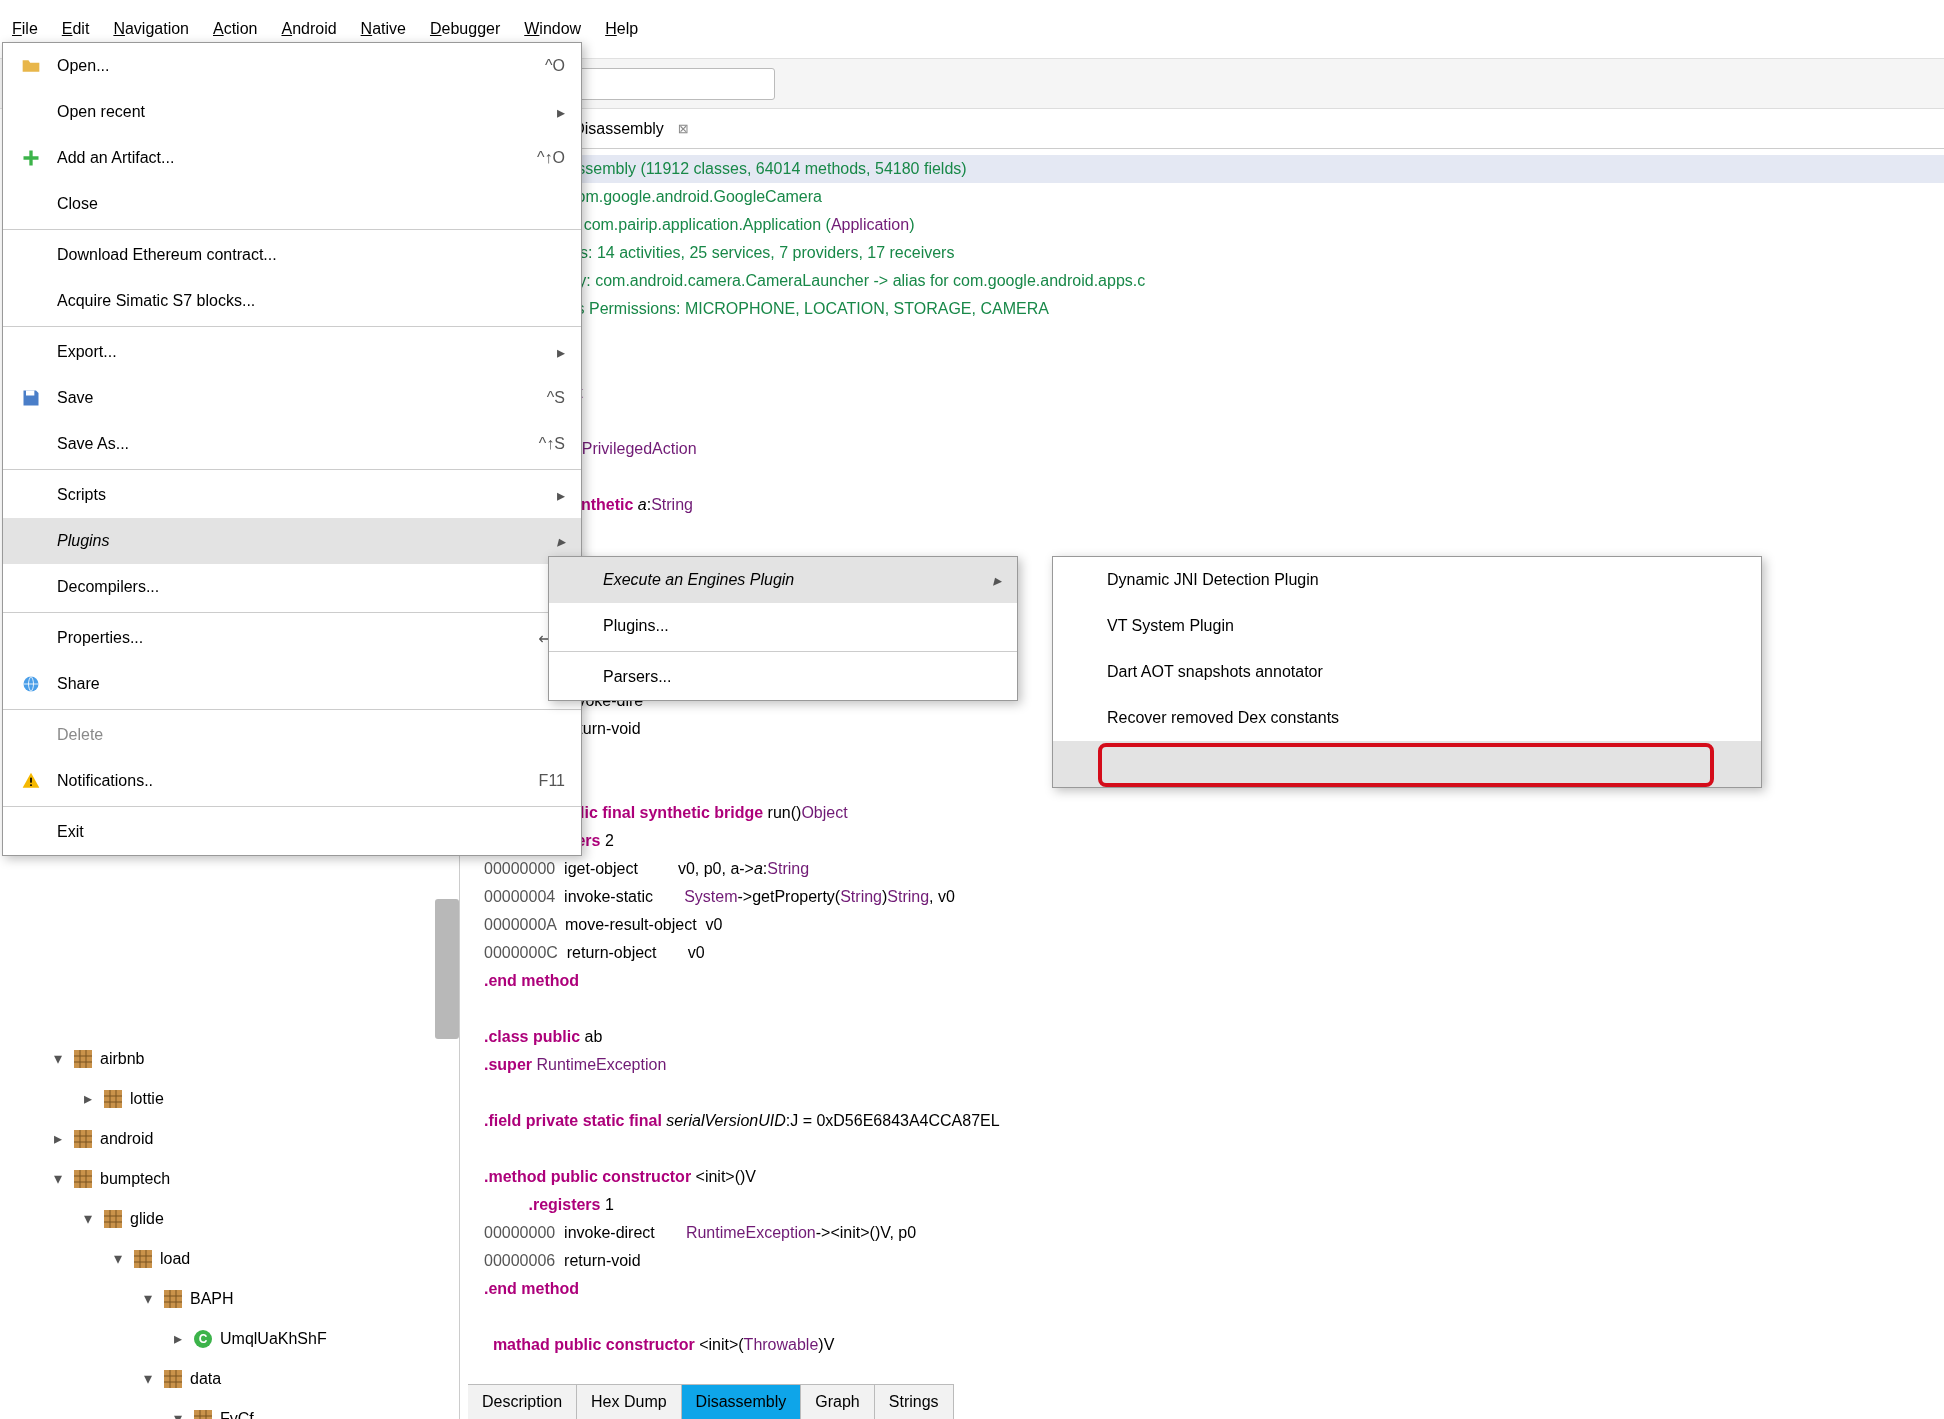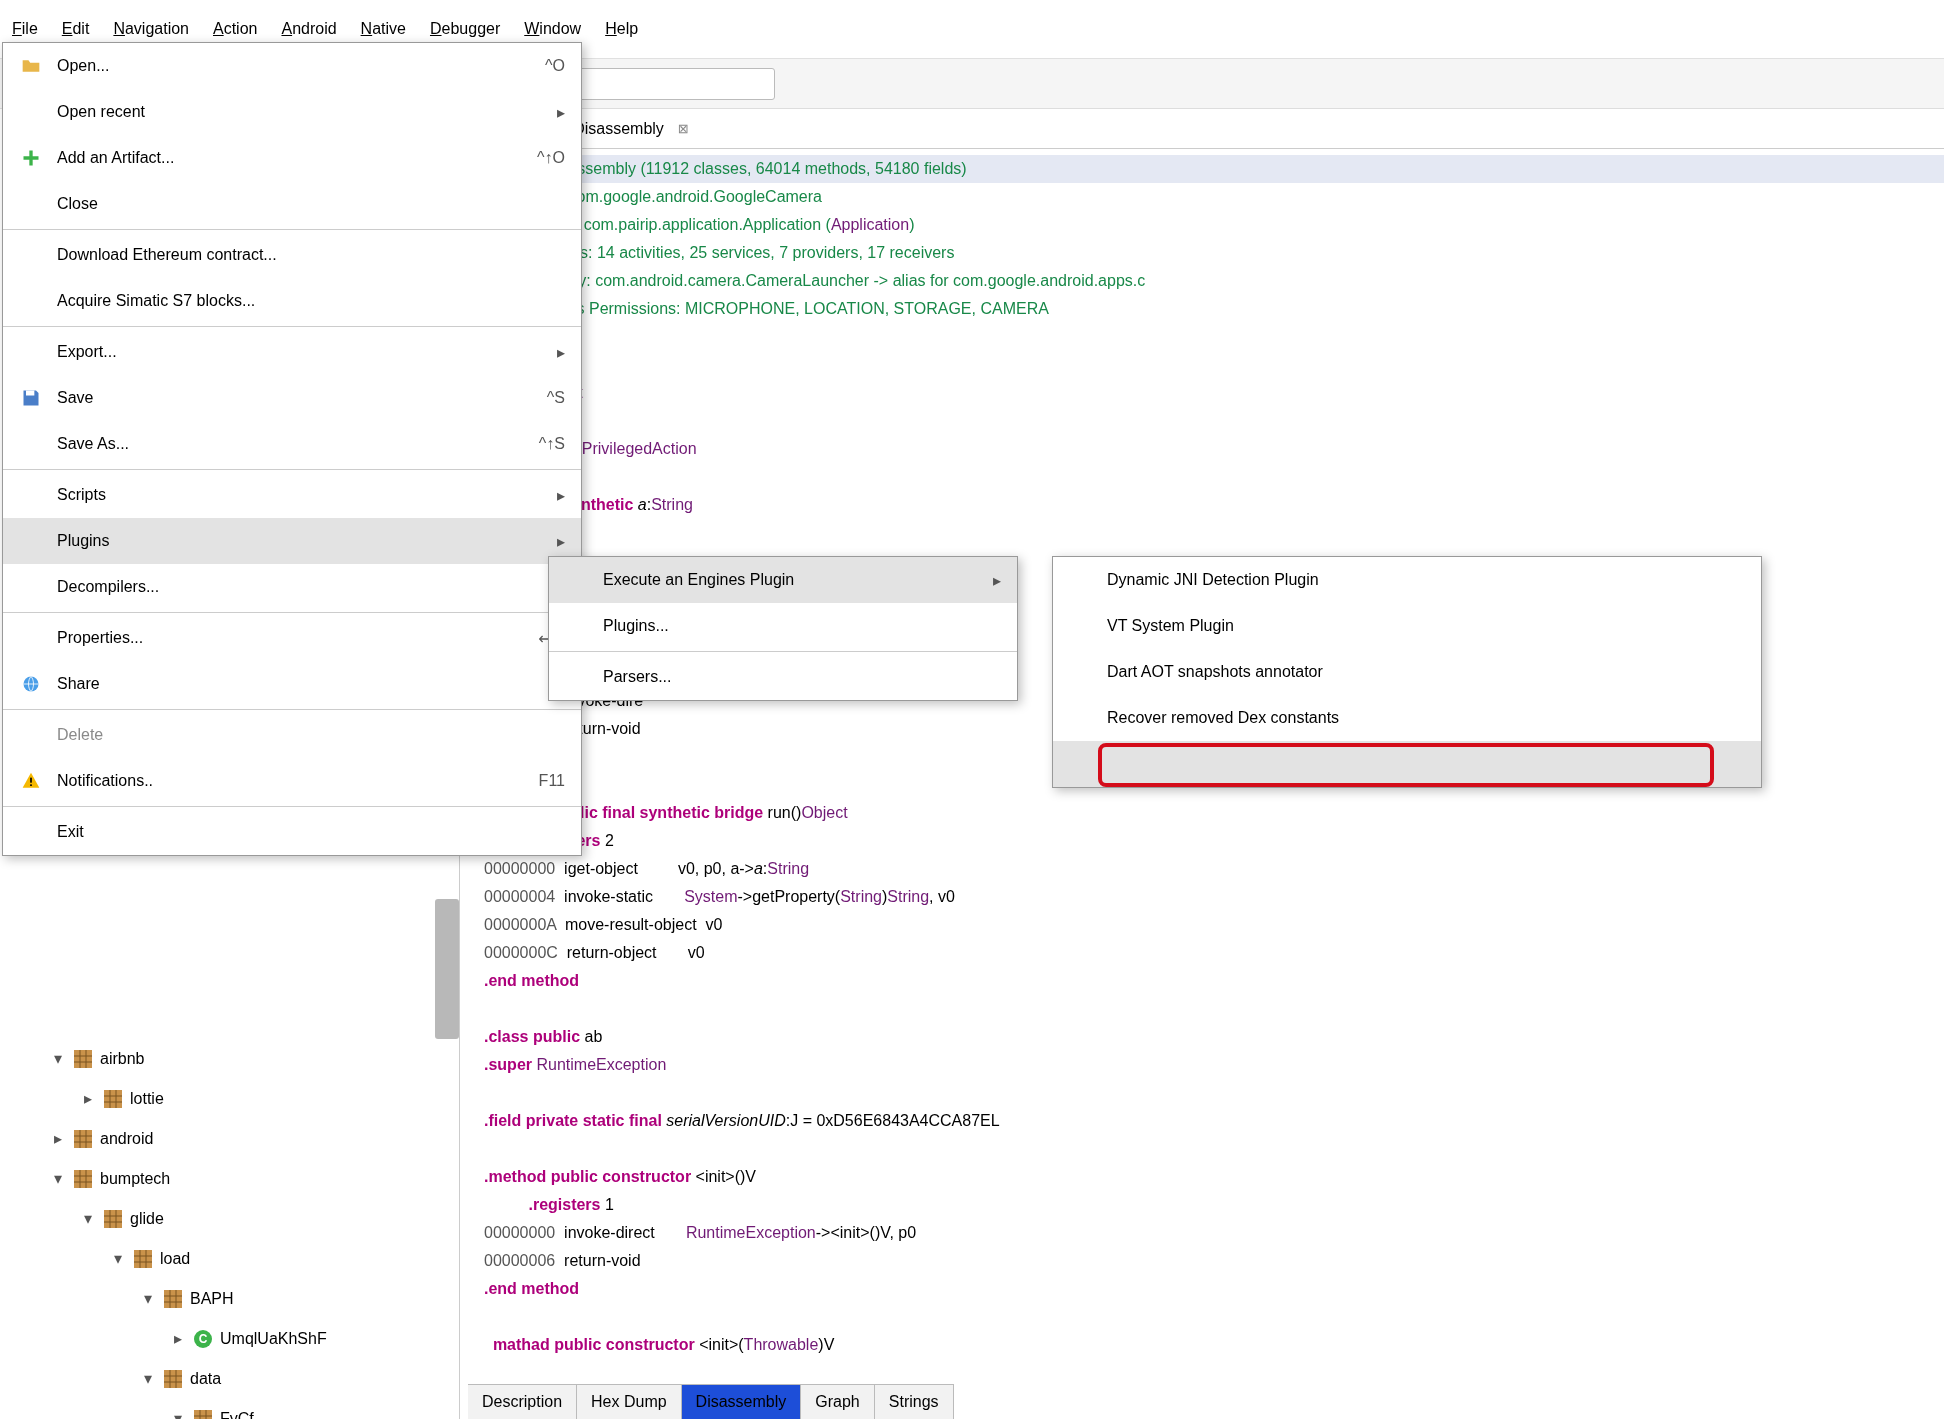--- a/index.html
+++ b/index.html
@@ -18,30 +18,30 @@
 .tab-android { width:20px; height:20px; }
 .tab-close { margin-left:6px; color:#888; font-size:13px; }
 .editor-area { font-family:"Consolas","Courier New",monospace; font-size:17px; line-height:28px; padding:6px 0 6px 24px; white-space:pre; overflow:hidden; color:#000; }
 .editor-area .firstline { background:#e4e8f3; display:block; }
 .cm { color:#188848; }
 .kw { color:#ad007a; font-weight:bold; }
 .typ { color:#701a75; }
 .hex { color:#555; }
 .bottom-tabs { position:absolute; bottom:0; left:468px; display:flex; border-top:1px solid #bbb; background:#f2f2f2; }
 .bottom-tabs div { padding:8px 14px; border-right:1px solid #bbb; cursor:default; }
-.bottom-tabs .active { background:#1d4ed8; }
+.bottom-tabs .active { background:#0ea5e9; }
 .tree { position:absolute; left:0; top:930px; width:460px; font-size:17px; line-height:40px; }
 .tree .row { display:flex; align-items:center; height:40px; gap:8px; padding-left:20px; }
 .tree .tw { width:16px; text-align:center; color:#555; }
 .pkg { width:18px; height:18px; display:inline-block; }
 .cls { width:18px; height:18px; border-radius:50%; background:#3cb34a; display:inline-flex; align-items:center; justify-content:center; color:#fff; font-size:12px; font-weight:bold; }
 .scrollstub { position:absolute; right:0; top:790px; width:24px; height:140px; background:#b8b8b8; border-radius:3px; }
 .dropdown { position:absolute; background:#fff; border:1px solid #999; box-shadow:3px 3px 10px rgba(0,0,0,0.25); }
 .dd-row { display:flex; align-items:center; height:46px; padding:0 16px; gap:14px; cursor:default; }
-.dd-row.hover { background:#e3e3e3; }
+.dd-row.hover { background:#e3e3e3;font-style:italic; }
 .dd-row.disabled { color:#8a8a8a; }
 .dd-sep { height:1px; background:#ccc; margin:2px 0; }
 .dd-icon { width:24px; height:24px; display:flex; align-items:center; justify-content:center; }
 .dd-label { flex:1; }
 .dd-accel { color:#555; margin-left:40px; }
 .dd-arrow { color:#555; margin-left:24px; }
 #menu-file { left:2px; top:42px; width:580px; }
 #menu-plugins { left:548px; top:556px; width:470px; }
 #menu-engines { left:1052px; top:556px; width:710px; }
 .highlight-box { position:absolute; border:4px solid #d40c1a; border-radius:8px; }

